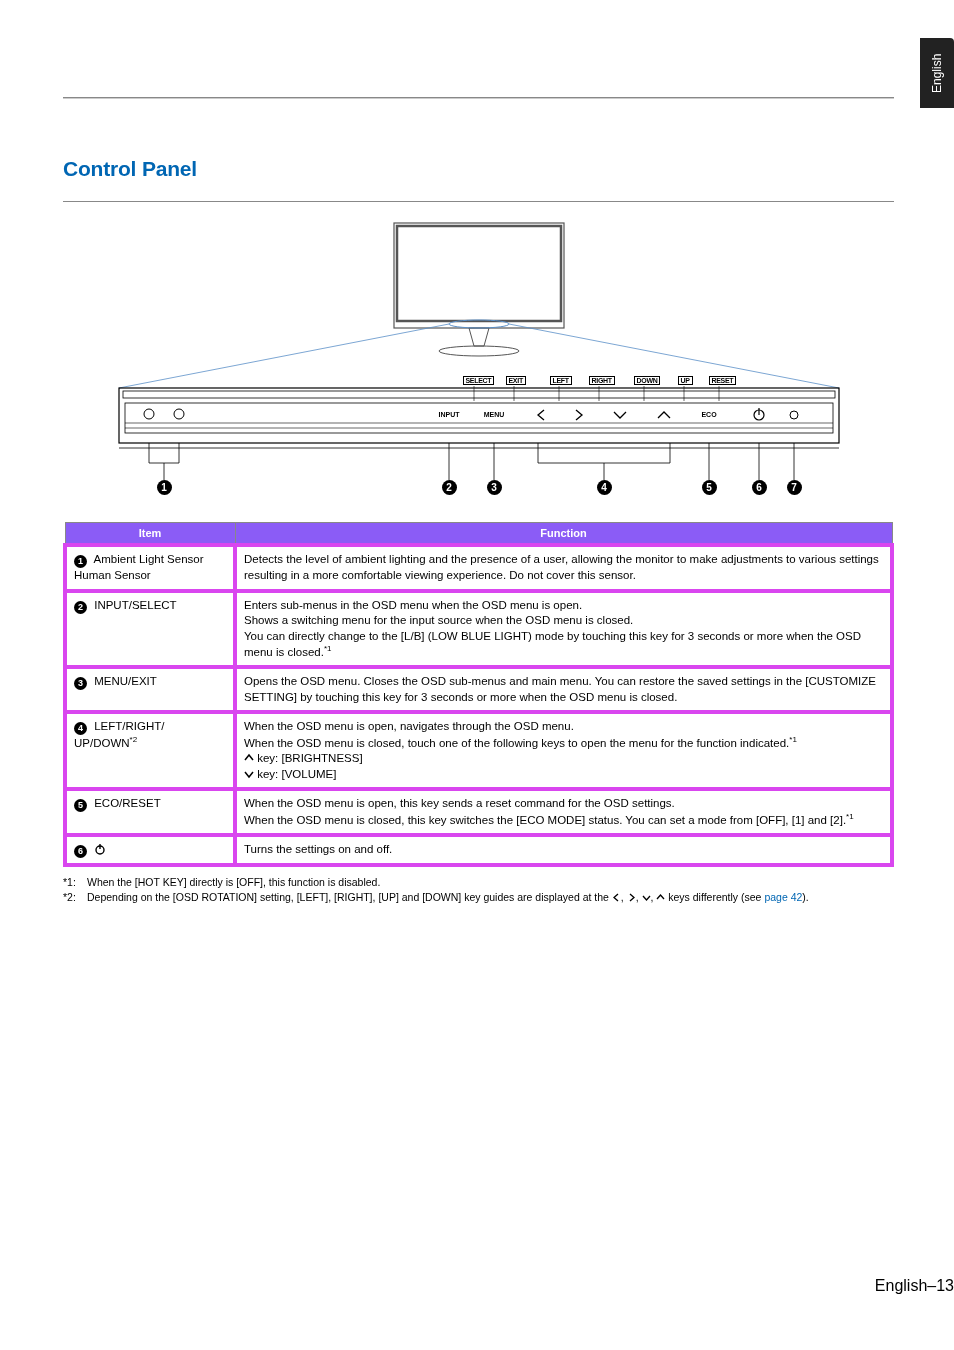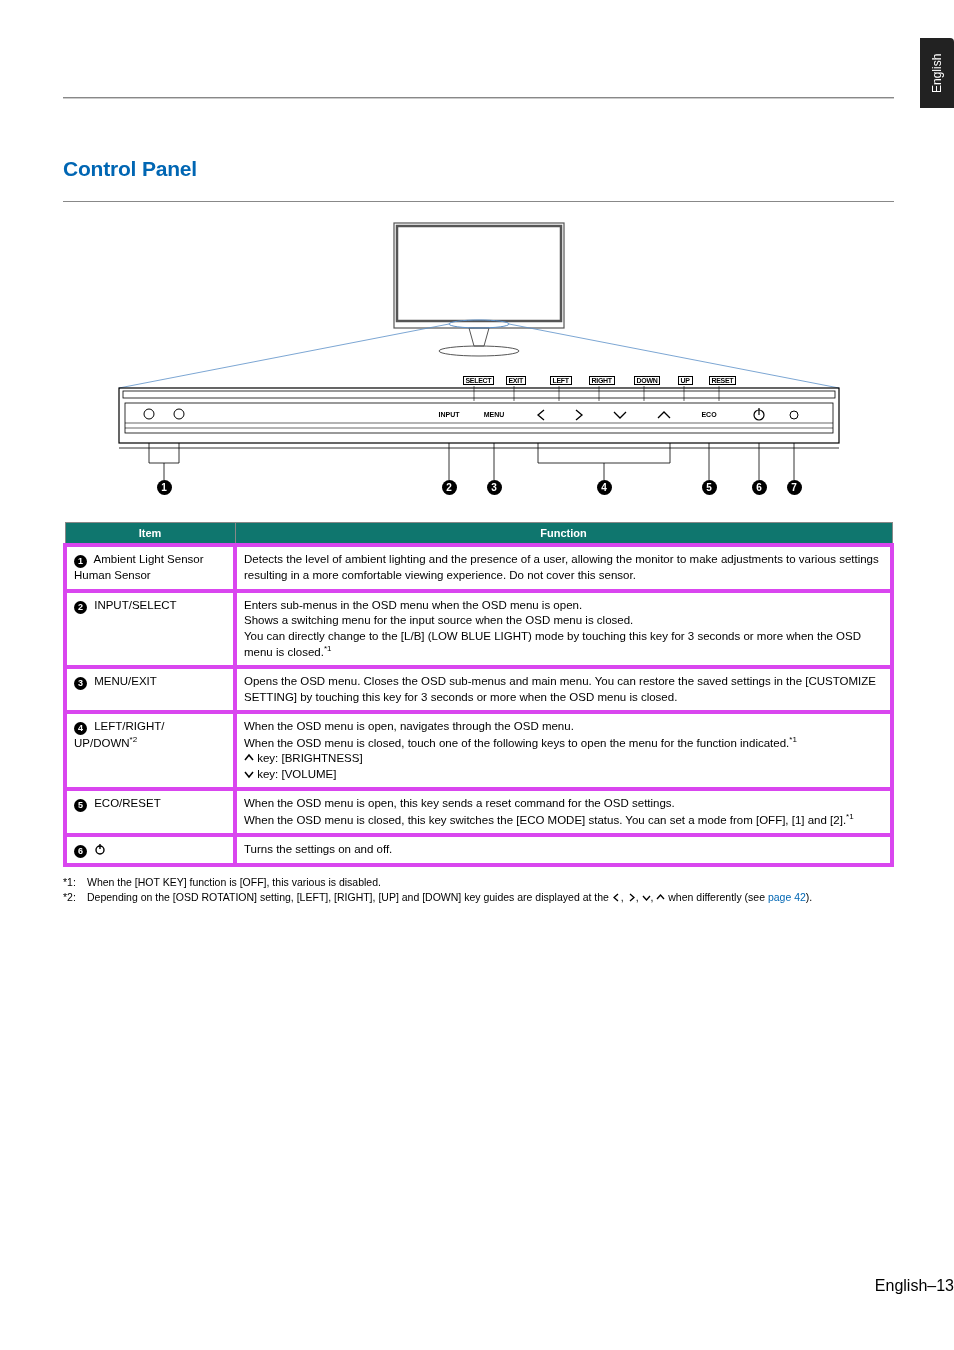--- a/index.html
+++ b/index.html
@@ -50,21 +50,21 @@
 
   
   .diagram { position: relative; width: 800px; height: 300px; margin: 16px auto 0 auto; }
 
   table.control-table {
     border-collapse: collapse;
     width: 100%;
     margin-top: 4px;
   }
   table.control-table th {
-    background: #0f766e;
+    background: #8b5cf6;
     color: #fff;
     font-size: 11px;
     font-weight: bold;
     padding: 4px 6px;
     border: 1px solid #888;
   }
   table.control-table th.item { width: 170px; }
   table.control-table td {
     border: 4px solid #d946ef;
     font-size: 11.5px;
@@ -255,33 +255,33 @@
               <line x1="6" y1="1" x2="6" y2="6" stroke="#000" stroke-width="1.4"></line>
             </svg></td>
           <td>Turns the settings on and off.</td>
         </tr>
       </tbody>
   </table>
 
   <div class="footnotes">
     <div class="row">
       <span class="lbl">*1:</span>
-      <span>When the [HOT KEY] function is [OFF], this various is disabled.</span>
+      <span>When the [HOT KEY] directly is [OFF], this function is disabled.</span>
     </div>
     <div class="row">
       <span class="lbl">*2:</span>
       <span>
         <span>Depending on the [OSD ROTATION] setting, [LEFT], [RIGHT], [UP] and [DOWN] key guides are displayed at the </span><svg width="9" height="9" style="vertical-align:-1px">
             <path d="M6 1 L2 4.5 L6 8" stroke="#000" stroke-width="1.3" fill="none"></path>
           </svg>, <svg width="9" height="9" style="vertical-align:-1px">
             <path d="M3 1 L7 4.5 L3 8" stroke="#000" stroke-width="1.3" fill="none"></path>
           </svg>, <svg width="9" height="9" style="vertical-align:-1px">
             <path d="M1 3 L4.5 7 L8 3" stroke="#000" stroke-width="1.3" fill="none"></path>
           </svg>, <svg width="9" height="9" style="vertical-align:-1px">
             <path d="M1 6 L4.5 2 L8 6" stroke="#000" stroke-width="1.3" fill="none"></path>
-          </svg><span> when differently (see </span><span class="link">page 42</span><span>).</span>
+          </svg><span> keys differently (see </span><span class="link">page 42</span><span>).</span>
       </span>
     </div>
   </div>
 
 </div>
 
 <div class="pagenum">English–13</div>
 
 </body></html>

